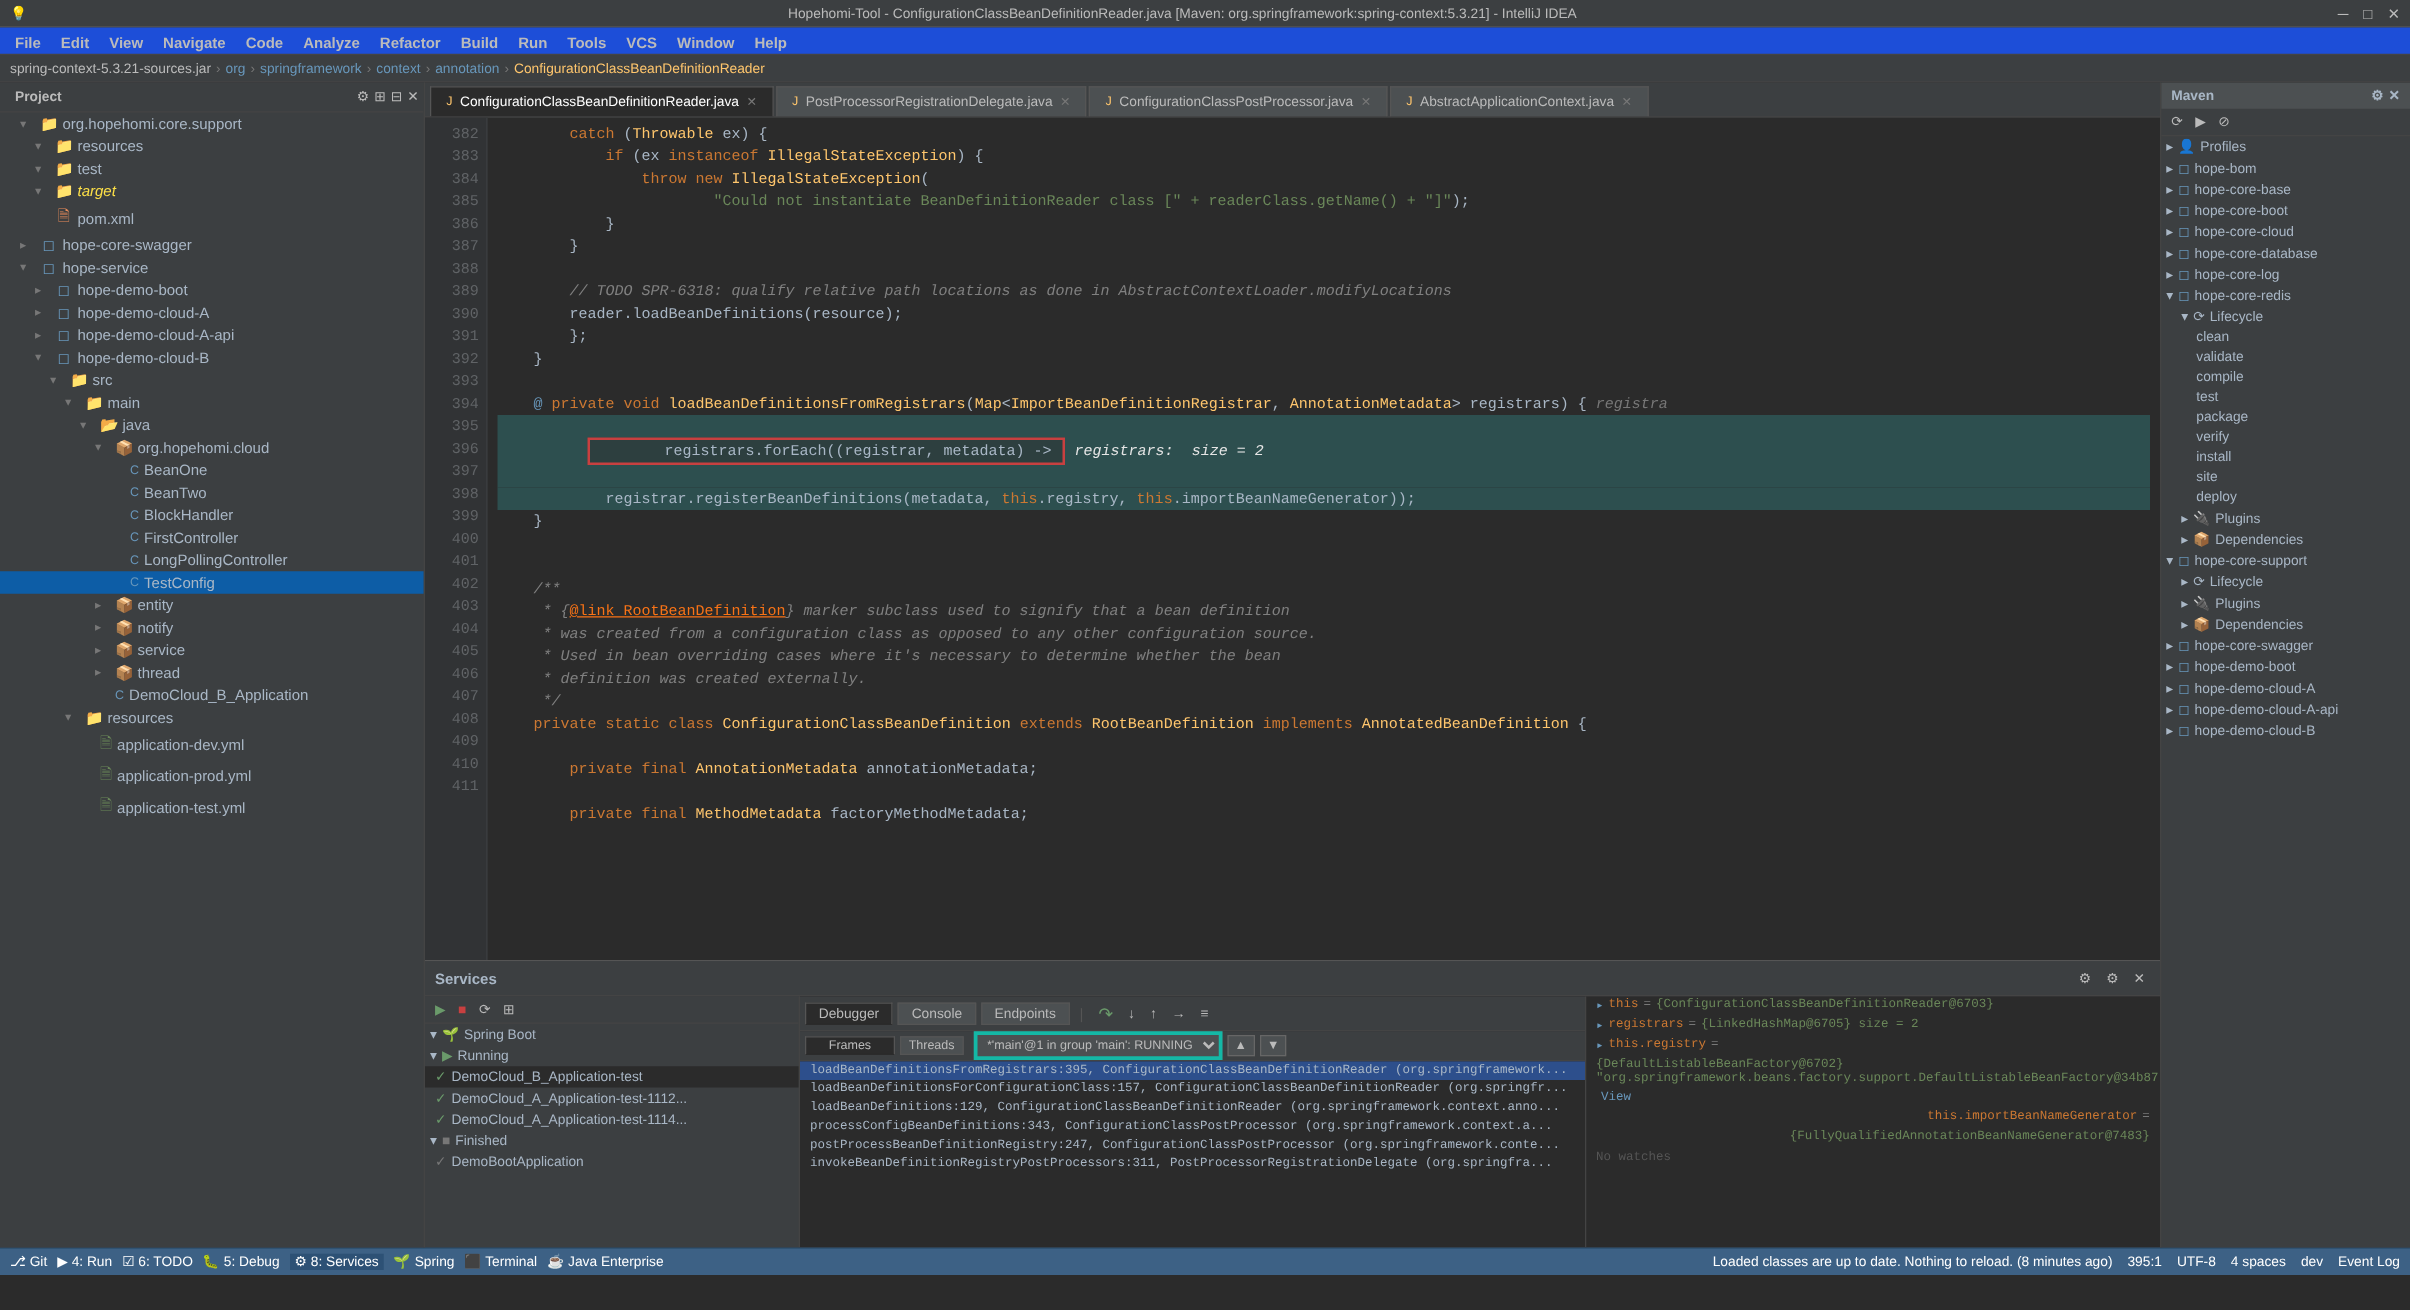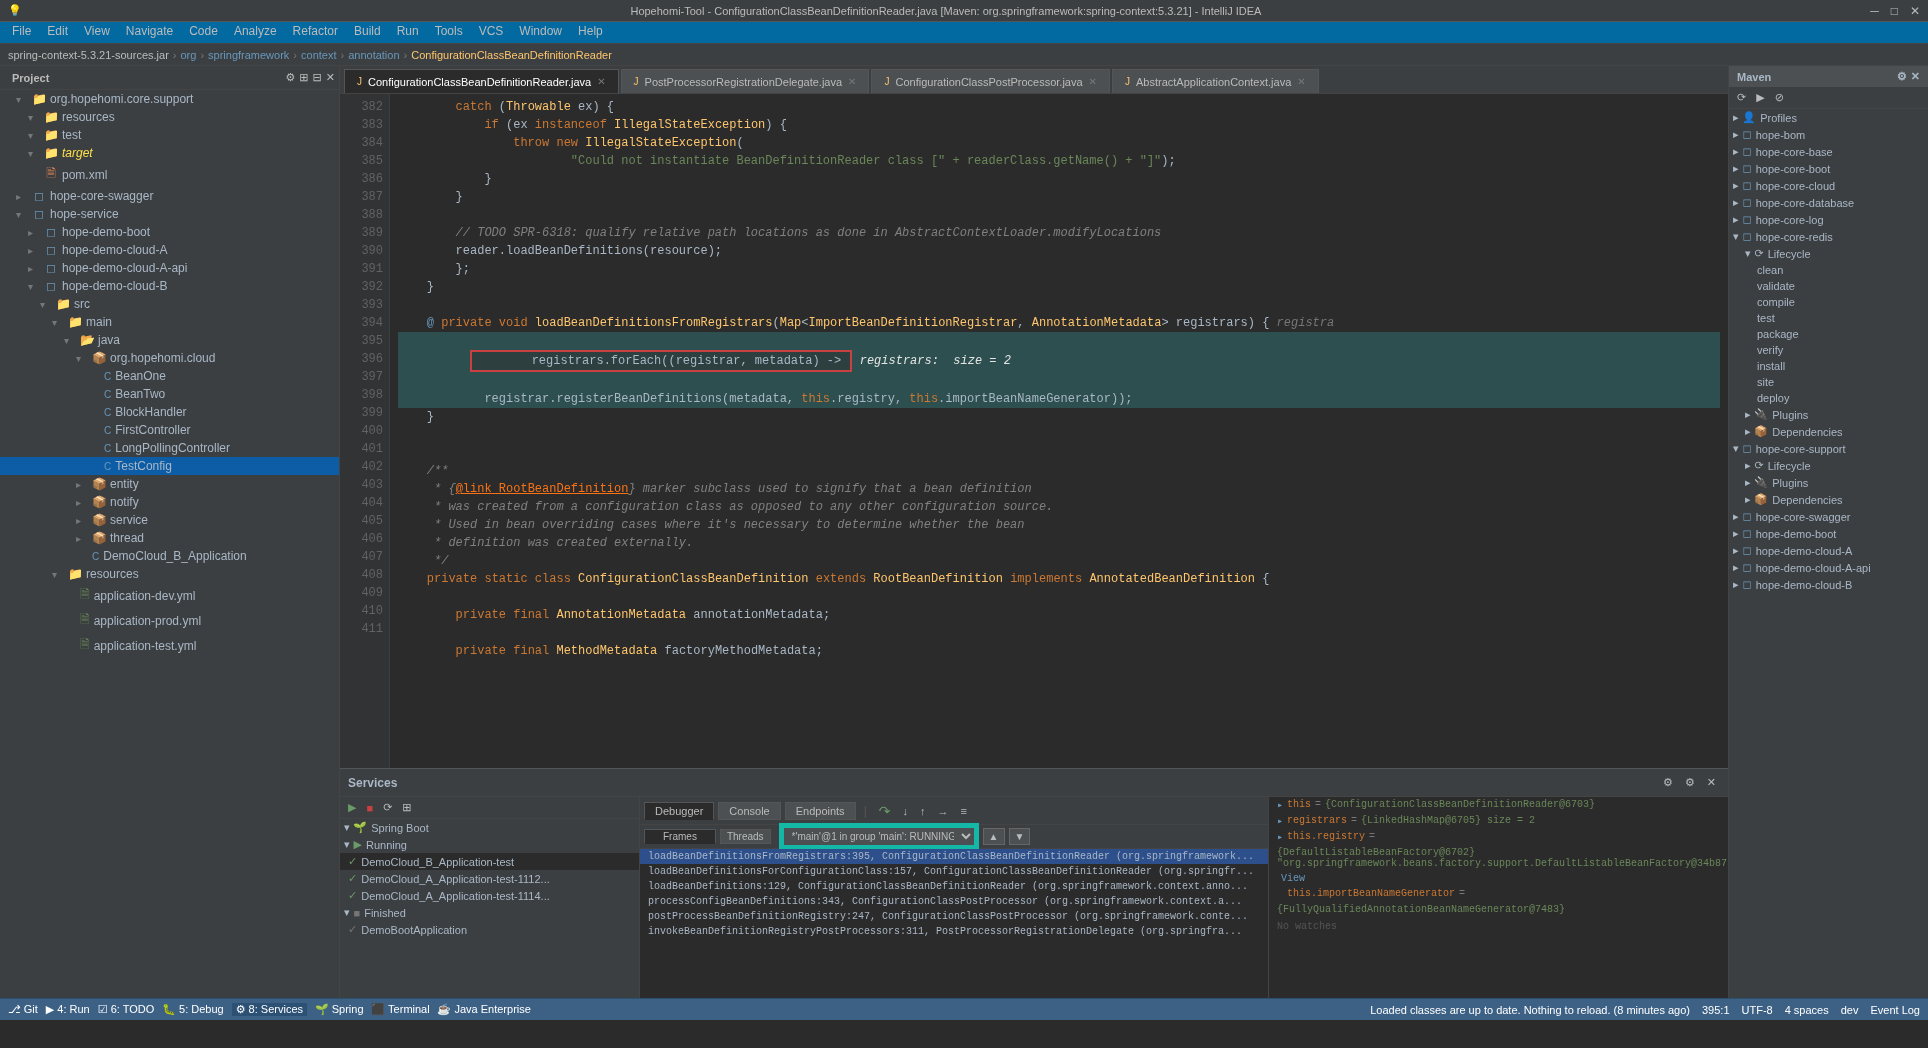--- a/index.html
+++ b/index.html
@@ -6,21 +6,21 @@
     body { font-family: 'Segoe UI', Arial, sans-serif; font-size: 12px; background: #2b2b2b; color: #a9b7c6; overflow: hidden; width: 1928px; height: 1048px; }
     
     
     #titlebar { height: 22px; background: #3c3f41; display: flex; align-items: center; justify-content: space-between; padding: 0 8px; border-bottom: 1px solid #555; }
     #titlebar .title-left { display: flex; align-items: center; gap: 6px; font-size: 11px; color: #bbb; }
     #titlebar .title-center { font-size: 11px; color: #bbb; }
     #titlebar .title-right { display: flex; gap: 12px; }
     #titlebar .title-right span { font-size: 12px; color: #bbb; cursor: pointer; }
 
     
-    #menubar { height: 22px; background: #0369a1; display: flex; align-items: flex-start; padding: 0 4px; border-bottom: 1px solid #444; }
+    #menubar { height: 22px; background: #1d4ed8; display: flex; align-items: flex-end; padding: 0 4px; border-bottom: 1px solid #444; font-weight: bold; }
     #menubar .menu-item { padding: 2px 8px; font-size: 12px; color: #bbb; cursor: pointer; }
 
     
     #pathbar { height: 22px; background: #3c3f41; display: flex; align-items: center; padding: 0 8px; gap: 4px; font-size: 11px; color: #6a8759; border-bottom: 1px solid #444; }
     #pathbar span { color: #6897bb; }
     #pathbar .sep { color: #777; }
 
     
     #tabbar { height: 28px; background: #3c3f41; display: flex; align-items: flex-end; padding: 0 4px; border-bottom: 1px solid #444; }
     .tab { height: 24px; padding: 0 12px; font-size: 11px; display: flex; align-items: center; gap: 6px; background: #4c5052; border: 1px solid #555; border-bottom: none; cursor: pointer; color: #bbb; margin-right: 2px; }
@@ -91,21 +91,21 @@
     
     .debug-tab { padding: 2px 10px; background: #4c5052; border: 1px solid #555; cursor: pointer; font-size: 11px; color: #bbb; }
     .debug-tab.active { background: #2b2b2b; border-bottom-color: #2b2b2b; }
 
     
     .toolbar-btn { padding: 2px 4px; cursor: pointer; color: #bbb; font-size: 11px; border: none; background: none; }
 
     
     .watch-btn { padding: 2px 8px; background: #4c5052; border: 1px solid #666; cursor: pointer; font-size: 11px; color: #bbb; }
 
-    .thread-selector { background: #4c5052; border: 5px solid #14b8a6; color: #bbb; font-size: 11px; padding: 2px 4px; }
+    .thread-selector { background: #4c5052; border: 3px solid #14b8a6; color: #bbb; font-size: 11px; padding: 2px 4px; }
 
     .arrow-btn { background: #4c5052; border: 1px solid #666; cursor: pointer; color: #bbb; padding: 2px 5px; font-size: 10px; }
   </style>
 </head>
 <body>
 
 <div id="titlebar">
   <div class="title-left">
     <span>💡</span>
   </div>
@@ -540,21 +540,21 @@
               <span style="color:#777;"> = </span>
               <span class="var-value">{LinkedHashMap@6705}  size = 2</span>
             </div>
             <div class="var-item" style="padding:2px 8px; flex-wrap:wrap;">
               <span class="var-expand">▸</span>
               <span class="var-name" style="color:#cc7832;">this.registry</span>
               <span style="color:#777;"> = </span>
               <span class="var-value">{DefaultListableBeanFactory@6702} "org.springframework.beans.factory.support.DefaultListableBeanFactory@34b87...</span>
               <span style="color:#6897bb; cursor:pointer; margin-left:4px;">View</span>
             </div>
-            <div class="var-item" style="padding:2px 8px; flex-wrap:wrap;">
+            <div class="var-item" style="padding:2px 8px; flex-wrap:wrap;justify-content:flex-end;">
               <span class="var-expand" style="color:transparent;">▸</span>
               <span class="var-name" style="color:#cc7832;">this.importBeanNameGenerator</span>
               <span style="color:#777;"> = </span>
               <span class="var-value">{FullyQualifiedAnnotationBeanNameGenerator@7483}</span>
             </div>
             <div style="padding:4px 8px; color:#555; font-size:10px;">No watches</div>
           </div>
         </div>
 
       </div>

